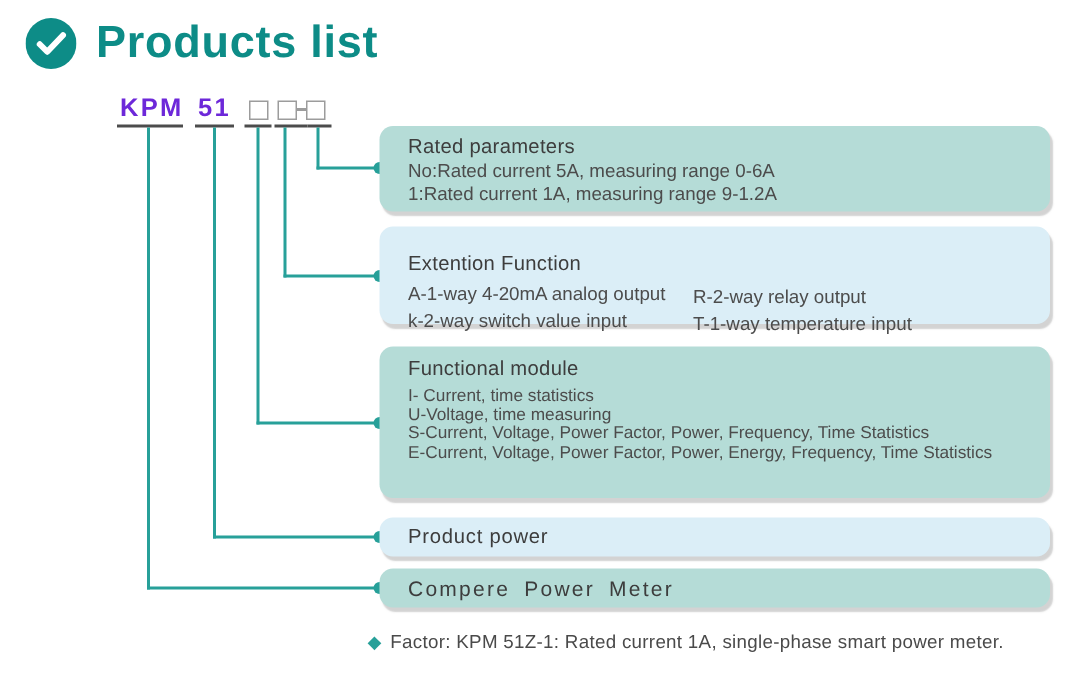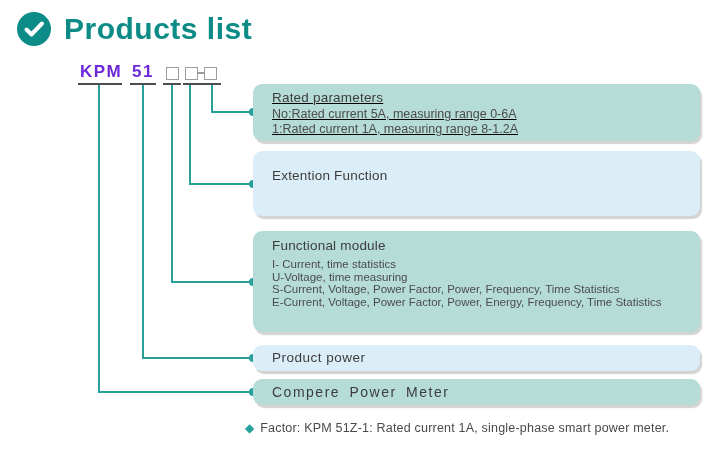--- a/index.html
+++ b/index.html
@@ -39,21 +39,21 @@
   .dot{position:absolute;width:8px;height:8px;border-radius:50%;background:var(--line);}
   
   .box{
     position:absolute;left:253px;width:447px;box-sizing:border-box;
     border-radius:9px;padding-left:19px;
     box-shadow:2px 3px 1px rgba(168,168,168,.5);
   }
   .bg-teal{background:var(--box-teal);}
   .bg-blue{background:var(--box-blue);}
   .box-title{font-size:13.5px;color:var(--txt-dark);letter-spacing:.2px;}
-  .b1{top:84px;height:57px;padding-top:6px;text-decoration:underline;}
+  .b1{top:84px;height:57px;padding-top:6px;}
   .b1 .box-title{margin-bottom:2px;}
   .b1 .ln{font-size:12.5px;line-height:15px;color:var(--txt-body);}
   .b2{top:151px;height:65px;padding-top:17px;}
   .b2 .box-title{margin-bottom:4px;}
   .cols{display:grid;grid-template-columns:190px auto;}
   .cols .cell{font-size:12.5px;line-height:18px;color:var(--txt-body);}
   .cols .r{transform:translateY(2px);}
   .b3{top:231px;height:101px;padding-top:7px;}
   .b3 .box-title{margin-bottom:5px;}
   .b3 .ln{font-size:11.5px;line-height:12.7px;color:var(--txt-body);}
@@ -106,25 +106,31 @@
   <div class="ch" style="left:211px;top:111px;width:42px;"></div>
   <div class="dot" style="left:249px;top:108px;"></div>
   <div class="dot" style="left:249px;top:180px;"></div>
   <div class="dot" style="left:249px;top:278px;"></div>
   <div class="dot" style="left:249px;top:354px;"></div>
   <div class="dot" style="left:249px;top:388px;"></div>
 
   <div class="box bg-teal b1">
     <div class="box-title">Rated parameters</div>
     <div class="ln">No:Rated current 5A, measuring range 0-6A</div>
-    <div class="ln">1:Rated current 1A, measuring range 8-1.2A</div>
+    <div class="ln">1:Rated current 1A, measuring range 9-1.2A</div>
   </div>
 
   <div class="box bg-blue b2">
     <div class="box-title">Extention Function</div>
+    <div class="cols">
+      <div class="cell">A-1-way 4-20mA analog output</div>
+      <div class="cell r">R-2-way relay output</div>
+      <div class="cell">k-2-way switch value input</div>
+      <div class="cell r">T-1-way temperature input</div>
+    </div>
   </div>
 
   <div class="box bg-teal b3">
     <div class="box-title">Functional module</div>
     <div class="ln">I- Current, time statistics</div>
     <div class="ln">U-Voltage, time measuring</div>
     <div class="ln">S-Current, Voltage, Power Factor, Power, Frequency, Time Statistics</div>
     <div class="ln">E-Current, Voltage, Power Factor, Power, Energy, Frequency, Time Statistics</div>
   </div>
 

